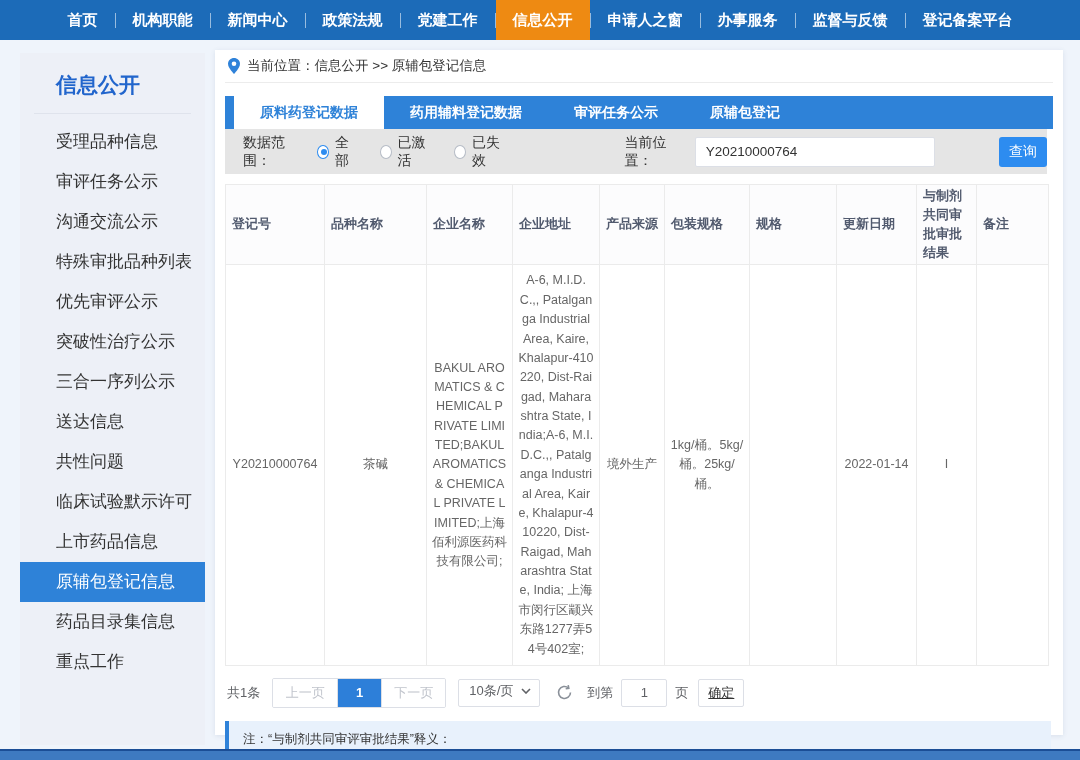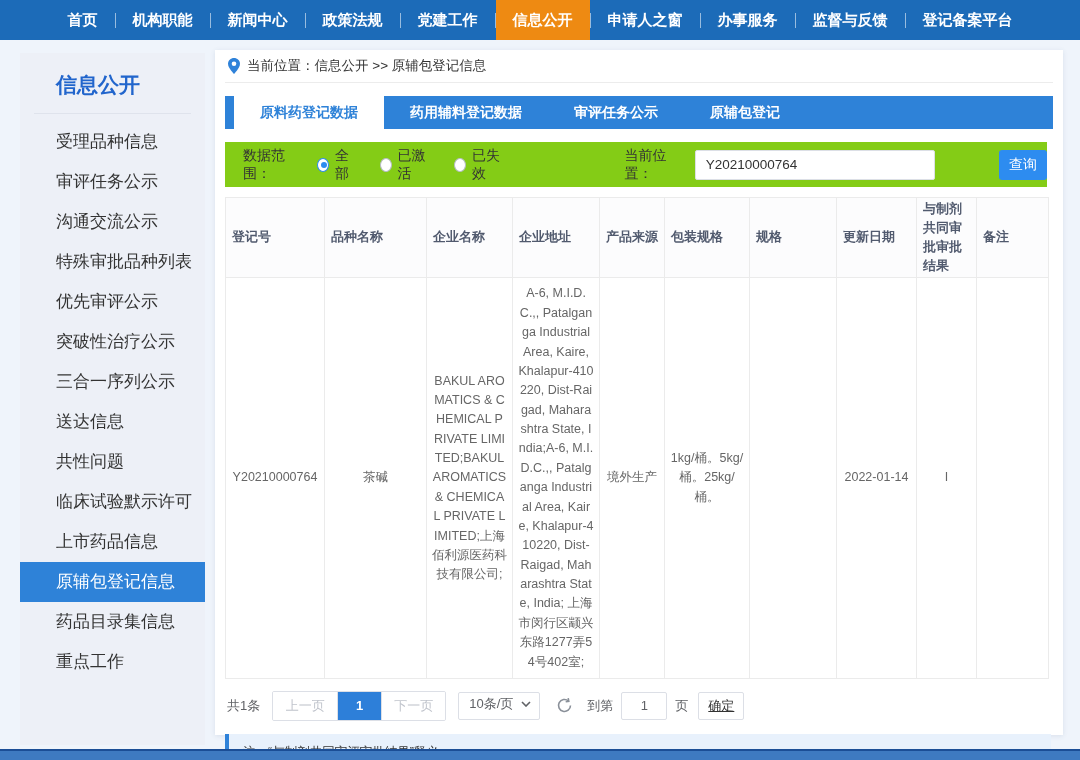--- a/index.html
+++ b/index.html
@@ -35,21 +35,21 @@
   .crumb-text { font-size:13.5px; color:#333; }
 
   
   .tabbar { margin-top:13px; height:33px; background:#2e82d8; display:flex;
     align-items:stretch; padding-left:9px; }
   .tab { display:flex; align-items:center; padding:0 26px; color:#fff;
     font-size:14px; font-weight:bold; cursor:pointer; }
   .tab.active { background:#fff; color:#2e82d8; }
 
   
-  .filterbar { margin-top:13px; height:45px; width:822px; background:#84cc16;
+  .filterbar { height:45px; width:822px; background:#e5e5e5;
     display:flex; align-items:center; font-size:14px; color:#333; padding-left:18px; }
   .radio { display:flex; align-items:center; gap:6px; margin-right:22px; cursor:pointer; }
   .rdot { width:14px; height:14px; border-radius:50%; border:1px solid #b6bcc6;
     background:#fff; position:relative; }
   .rdot.sel { border-color:#2d8cf0; }
   .rdot.sel::after { content:""; position:absolute; left:3px; top:3px; width:6px;
     height:6px; border-radius:50%; background:#2d8cf0; }
   .flabel { margin-right:8px; }
   .scope-label { margin-right:12px; }
   .qlabel { margin-left:96px; }

